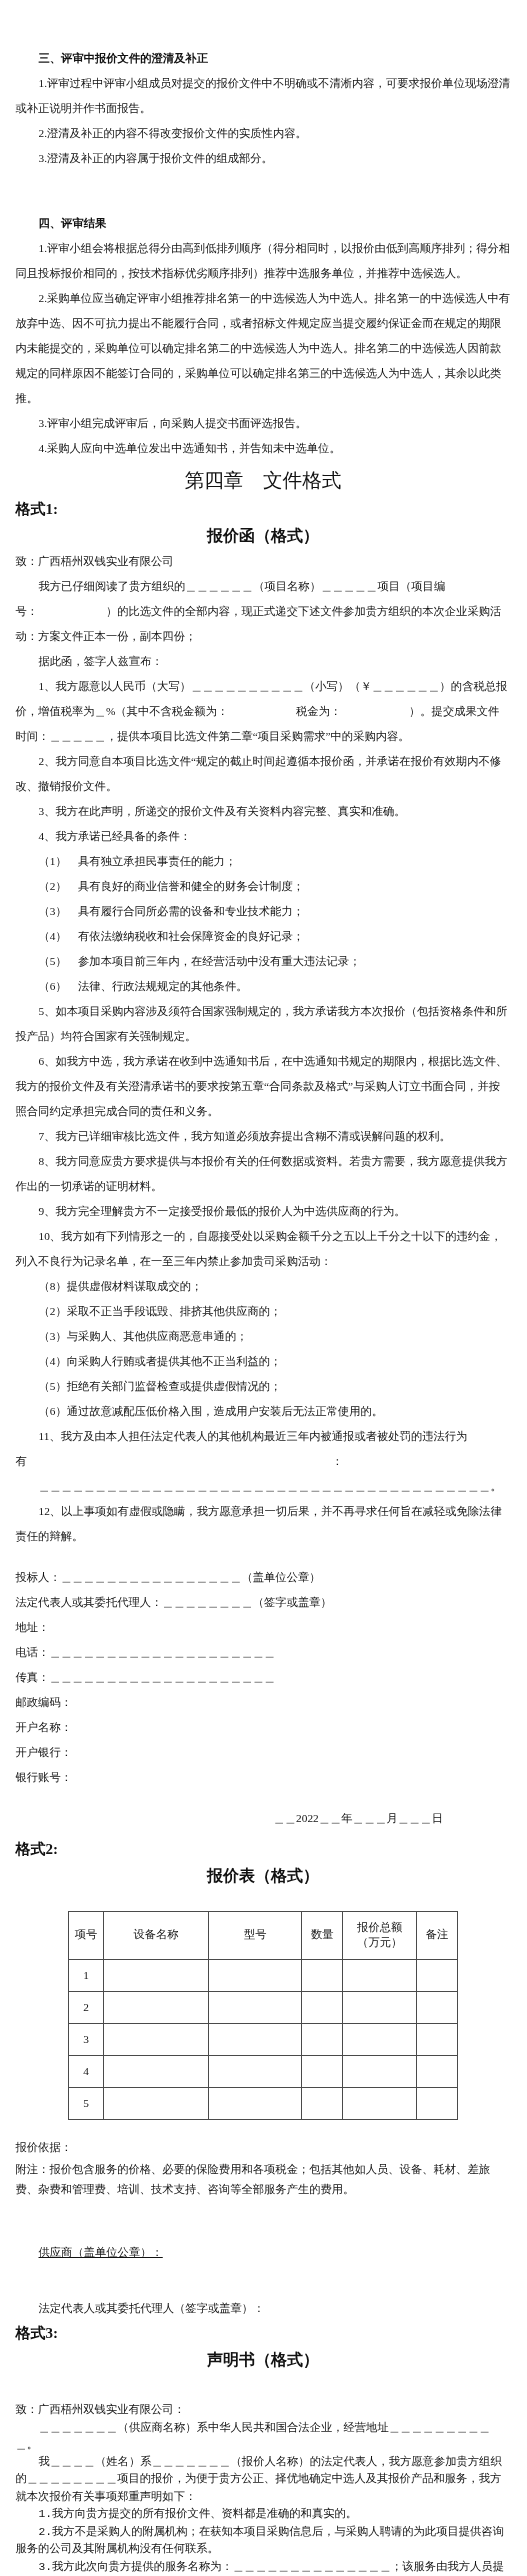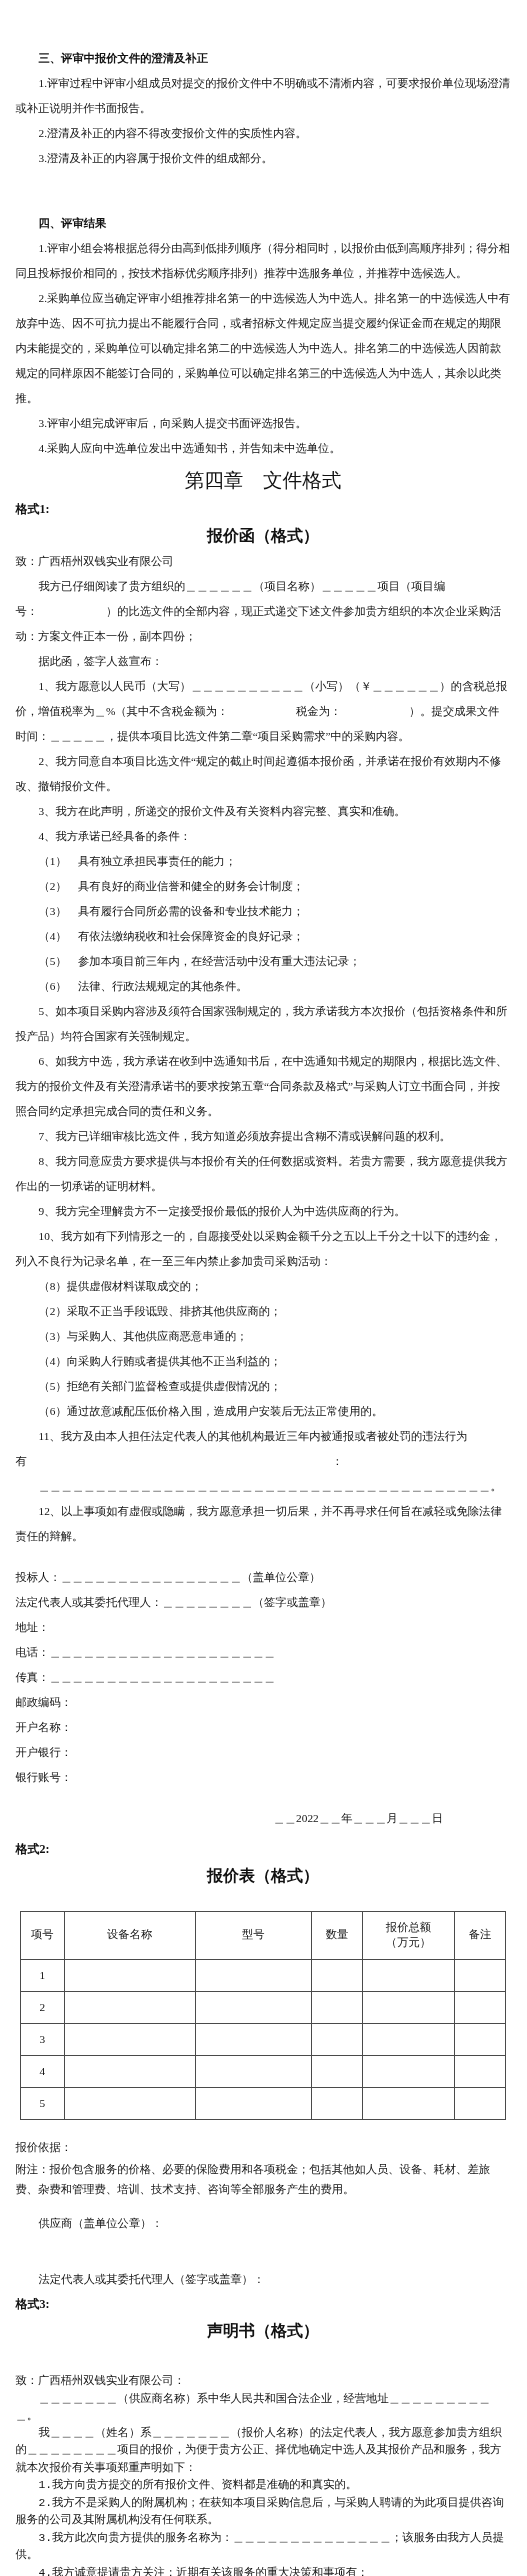--- a/index.html
+++ b/index.html
@@ -11,32 +11,32 @@
     font-family:"Liberation Serif","DejaVu Serif",serif;
     font-size:11.3px;line-height:25px;
     padding:6.2px 17.5px 0 15.5px;
     box-sizing:border-box;
     overflow:hidden;
   }
   p{margin:0;}
   .b{font-weight:700;margin-top:40px;}
   .ind{text-indent:23px;}
   .chapter{font-size:19.6px;font-weight:400;text-align:center;line-height:33px;margin:3.1px 0 0 0;}
-  .fmt{font-weight:700;font-size:12px;}
+  .fmt{font-weight:700;font-size:15px;}
   .sec-title{font-size:16px;font-weight:700;text-align:center;line-height:27px;margin:0;}
   .note38{line-height:19.6px;}
   .tight{line-height:17.5px;}
   .tight p{margin:0;}
   .stmt-item{margin-top:7.2px;font-family:Liberation Mono, monospace;}
   .sp30{margin-top:15.5px;}
-  .sp50{margin-top:12px;}
+  .sp50{margin-top:41px;text-decoration:underline;}
   .sp55{margin-top:28px;}
   .sp60{margin-top:31px;}
   .date-right{margin-top:16px;text-indent:258px;}
-  table.quote{border-collapse:collapse;width:486px;margin:21.6px auto 0;table-layout:fixed;}
+  table.quote{border-collapse:collapse;width:390px;margin:21.6px auto 0;table-layout:fixed;}
   .quote th,.quote td{border:1px solid #4a4a4a;text-align:center;font-weight:400;padding:0;font-size:11.3px;}
   .quote th{height:47px;line-height:15.5px;white-space:pre-line;}
   .quote td{height:31px;}
 </style>
 </head>
 <body>
 
 <div class="page">
 
   <section>

